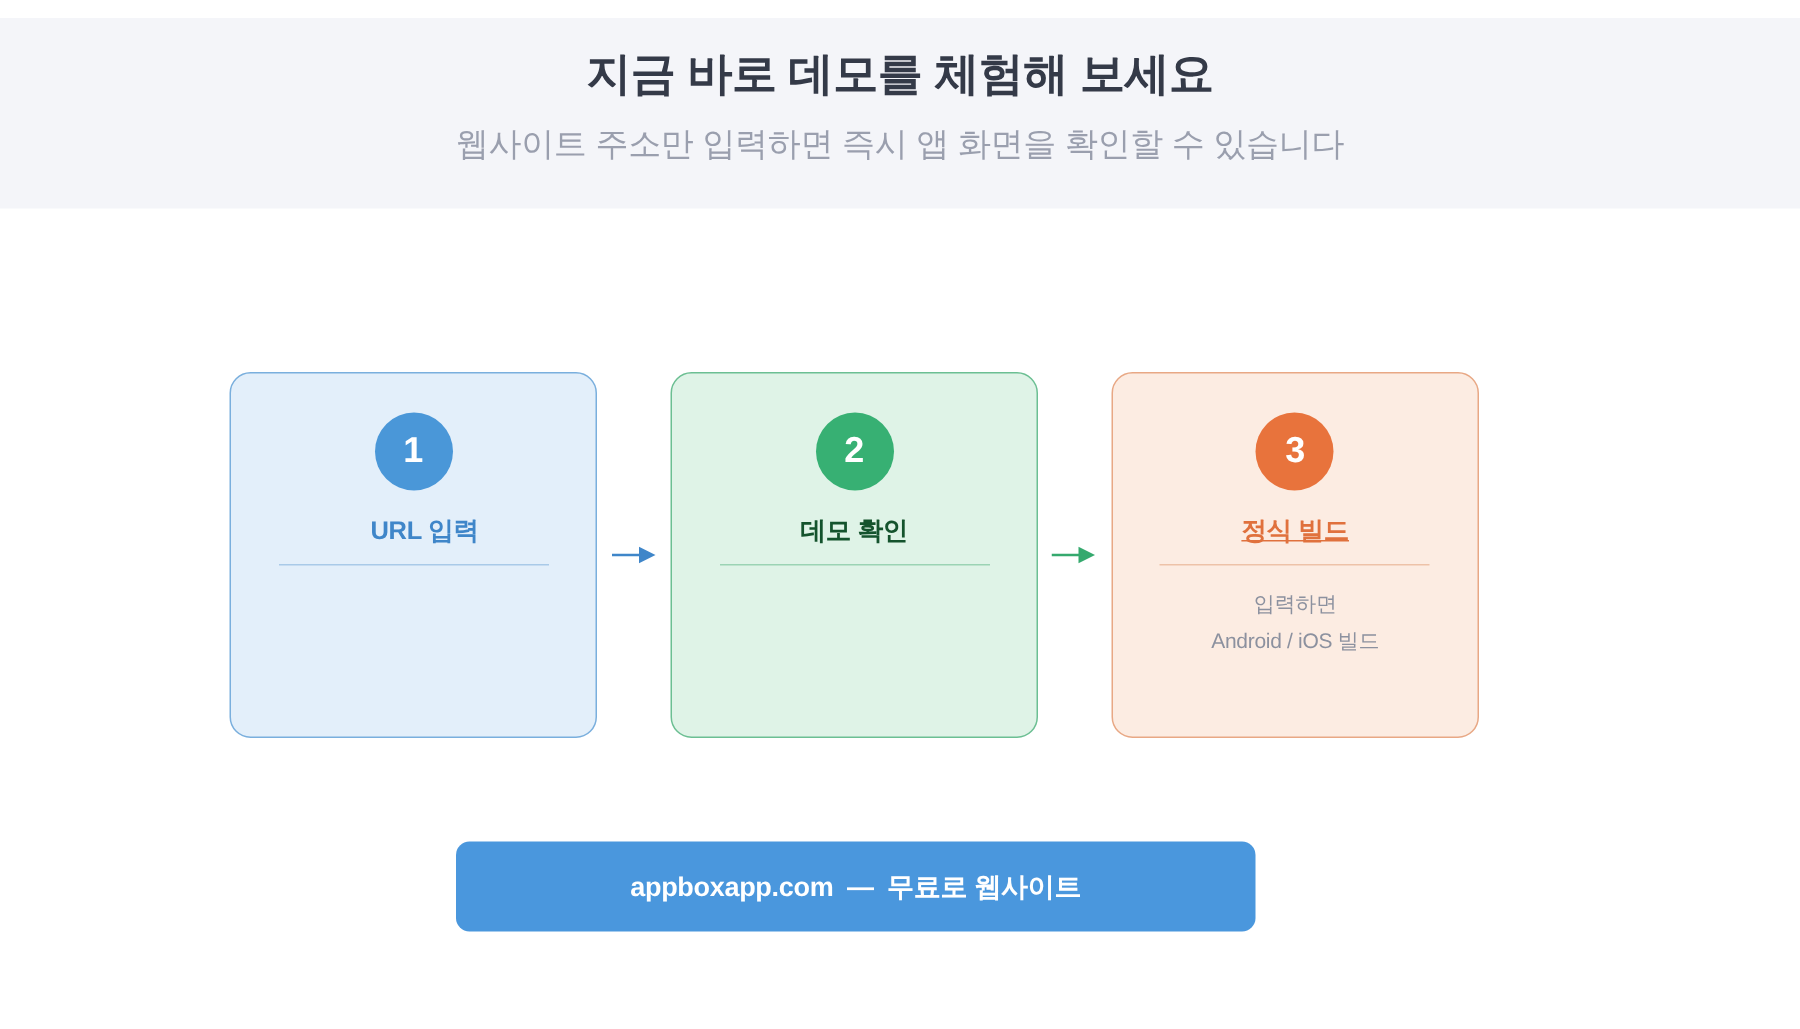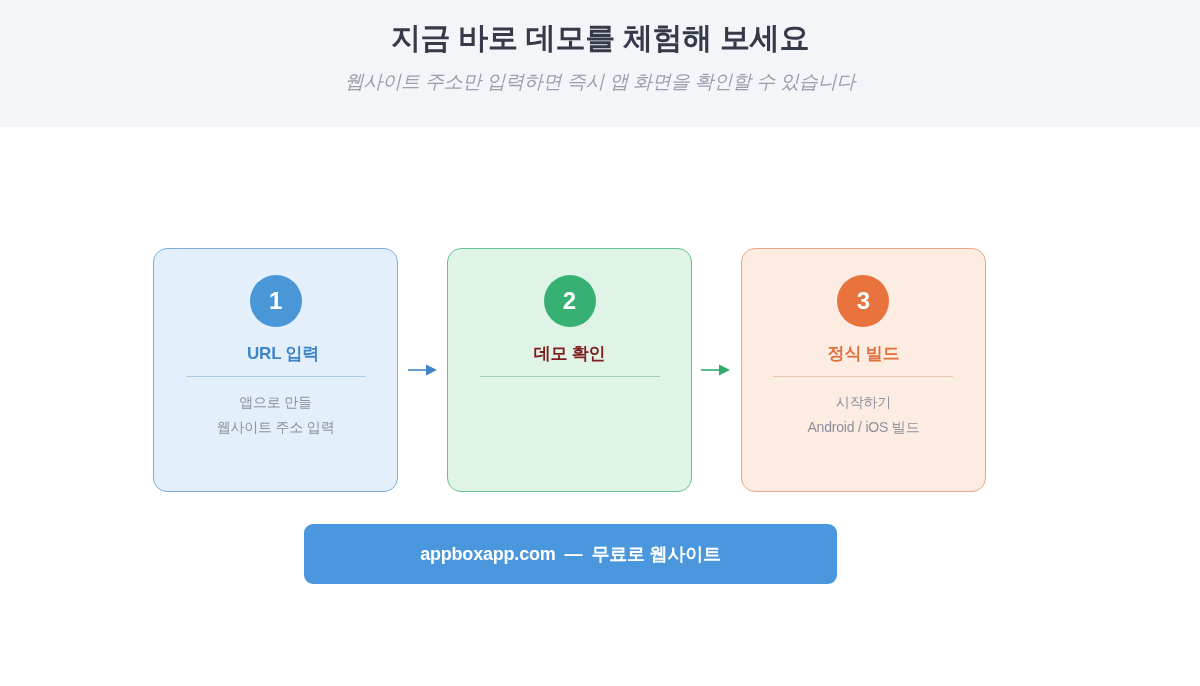--- a/index.html
+++ b/index.html
@@ -12,49 +12,48 @@
     background: #ffffff;
     font-family: "Liberation Sans", sans-serif;
     overflow: hidden;
     position: relative;
   }
 
   
   .header-band {
     position: absolute;
     left: 0;
-    top: 0;
+    top: 12px;
     width: 1200px;
     height: 127px;
     background: #f4f5f9;
     display: flex;
     flex-direction: column;
     align-items: center;
     justify-content: flex-start;
     box-sizing: border-box;
     padding-top: 19px;
   }
   .page-title {
     font-size: 30px;
     font-weight: bold;
     color: #343a48;
     letter-spacing: -0.3px;
     line-height: 1.25;
     margin: 0;
     white-space: nowrap;
   }
   .page-subtitle {
-    font-size: 19px;
+    font-size: 22px;
     font-weight: 400;
     color: #9a9fae;
     letter-spacing: -0.2px;
     margin: 0;
     margin-top: 12px;
     white-space: nowrap;
-    font-style: italic;
   }
 
   
   .flow {
     position: absolute;
     left: 153px;
     top: 248px;
     width: 833px;
     height: 244px;
     display: flex;
@@ -95,22 +94,22 @@
 
   .card-title {
     margin-top: 18px;
     font-size: 17px;
     font-weight: bold;
     letter-spacing: -0.2px;
     line-height: 1;
     white-space: nowrap;
   }
   .card-title.blue   { color: #3f86c9; padding-left: 15px; }
-  .card-title.green  { color: #7f1d1d; }
-  .card-title.orange { color: #e0713d; }
+  .card-title.green  { color: #14532d; }
+  .card-title.orange { color: #e0713d; text-decoration: underline; }
 
   .divider {
     margin-top: 14px;
     width: 180px;
     height: 1px;
   }
   .divider.blue   { background: #a9cae8; }
   .divider.green  { background: #9bd3b4; }
   .divider.orange { background: #edc2a8; }
 
@@ -129,21 +128,21 @@
     width: 49px;
     display: flex;
     align-items: center;
     justify-content: center;
   }
 
   
   .cta-button {
     position: absolute;
     left: 304px;
-    top: 524px;
+    top: 561px;
     width: 533px;
     height: 60px;
     border-radius: 9px;
     background: #4a97dd;
     border: none;
     color: #ffffff;
     font-family: "Liberation Sans", sans-serif;
     font-size: 18px;
     font-weight: bold;
     letter-spacing: -0.2px;
@@ -164,24 +163,20 @@
 </div>
 
 <div class="flow">
 
   <div class="card blue">
     <div class="step-circle blue">
       <span>1</span>
     </div>
     <div class="card-title blue">URL 입력</div>
     <div class="divider blue"></div>
-    <div class="card-desc">
-      <div>앱으로 만들</div>
-      <div>웹사이트 주소 입력</div>
-    </div>
   </div>
 
   <div class="arrow">
     <svg width="30" height="14" viewBox="0 0 30 14">
       <line x1="0" y1="7" x2="20" y2="7" stroke="#3f86c9" stroke-width="1.6"></line>
       <polygon points="18,1.5 29,7 18,12.5" fill="#3f86c9"></polygon>
     </svg>
   </div>
 
   <div class="card green">
@@ -199,21 +194,21 @@
     </svg>
   </div>
 
   <div class="card orange">
     <div class="step-circle orange">
       <span>3</span>
     </div>
     <div class="card-title orange">정식 빌드</div>
     <div class="divider orange"></div>
     <div class="card-desc">
-      <div>시작하기</div>
+      <div>입력하면</div>
       <div>Android / iOS 빌드</div>
     </div>
   </div>
 
 </div>
 
 <button class="cta-button">
   <span>appboxapp.com</span>
   <span class="cta-dash">—</span>
   <span>무료로 웹사이트</span>

